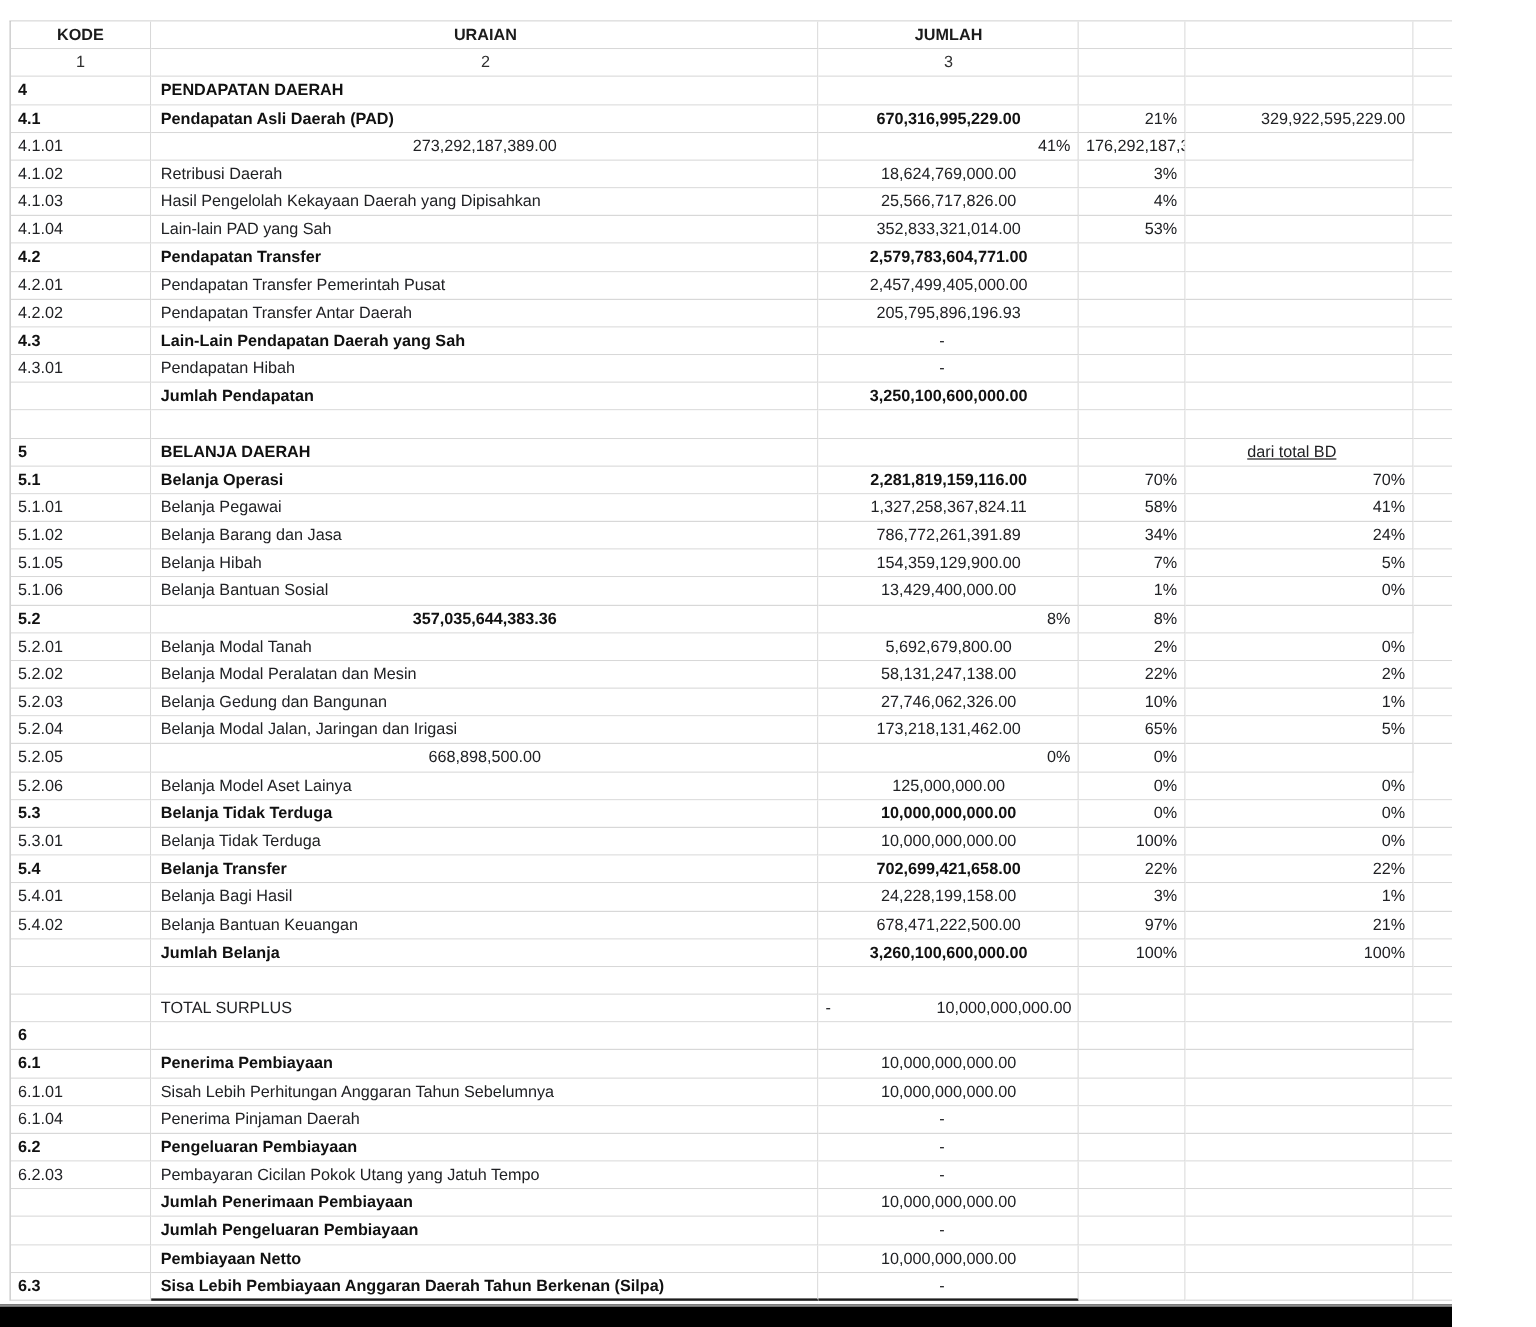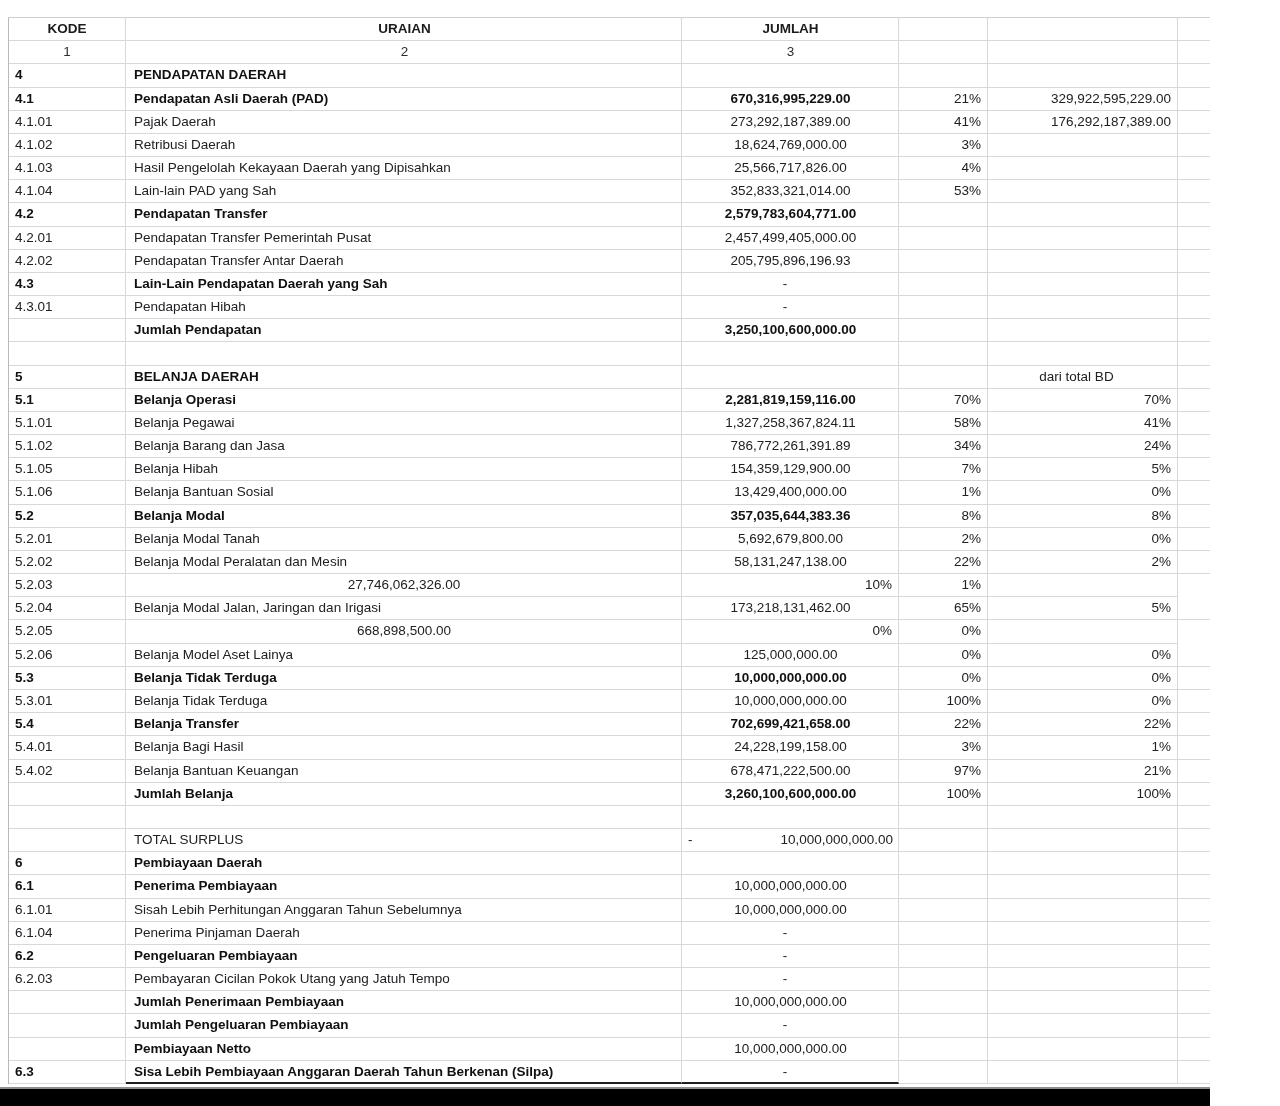--- a/index.html
+++ b/index.html
@@ -12,21 +12,21 @@
         font-size:13.5px;line-height:22px;color:#202124;white-space:nowrap;overflow:hidden;
         padding:0 6px;background:#fff;}
   .c-u{padding-left:8px;}
   .r{text-align:center;padding-right:5px;}
   .p{text-align:right;padding-right:6px;}
   .p2{text-align:right;padding-right:7px;}
   .dash{padding-right:16px;}
   .hd{text-align:center;font-weight:700;color:#1b1b1b;}
   .hd2{text-align:center;color:#2e2e2e;}
   .bold{font-weight:700;color:#111;}
-  .ctr2{text-align:center;padding-right:18px;}
+  .ctr2{text-align:center;padding-right:18px;text-decoration:underline;}
   .negflex{display:flex;justify-content:space-between;}
   .darkline{border-bottom:2px solid #1d1d1d;}
   .bottom-bar{position:absolute;left:0;bottom:0;width:1280px;height:17px;background:#000;
               border-top:2px solid #8d8d8d;}
 </style>
 </head>
 <body>
 
 <div class="canvas">
   <div class="sheet" id="sheet">
@@ -57,21 +57,20 @@
       <div class="trow">
         <div class="cell bold">4.1</div>
         <div class="cell c-u bold">Pendapatan Asli Daerah (PAD)</div>
         <div class="cell r bold">670,316,995,229.00</div>
         <div class="cell p">21%</div>
         <div class="cell p">329,922,595,229.00</div>
         <div class="cell p2">10%</div>
       </div>
       <div class="trow">
         <div class="cell ">4.1.01</div>
-        <div class="cell c-u">Pajak Daerah</div>
         <div class="cell r">273,292,187,389.00</div>
         <div class="cell p">41%</div>
         <div class="cell p">176,292,187,389.00</div>
         <div class="cell p2"></div>
       </div>
       <div class="trow">
         <div class="cell ">4.1.02</div>
         <div class="cell c-u">Retribusi Daerah</div>
         <div class="cell r">18,624,769,000.00</div>
         <div class="cell p">3%</div>
@@ -193,21 +192,20 @@
       <div class="trow">
         <div class="cell ">5.1.06</div>
         <div class="cell c-u">Belanja Bantuan Sosial</div>
         <div class="cell r">13,429,400,000.00</div>
         <div class="cell p">1%</div>
         <div class="cell p">0%</div>
         <div class="cell p2"></div>
       </div>
       <div class="trow">
         <div class="cell bold">5.2</div>
-        <div class="cell c-u bold">Belanja Modal</div>
         <div class="cell r bold">357,035,644,383.36</div>
         <div class="cell p">8%</div>
         <div class="cell p">8%</div>
         <div class="cell p2"></div>
       </div>
       <div class="trow">
         <div class="cell ">5.2.01</div>
         <div class="cell c-u">Belanja Modal Tanah</div>
         <div class="cell r">5,692,679,800.00</div>
         <div class="cell p">2%</div>
@@ -217,20 +215,21 @@
       <div class="trow">
         <div class="cell ">5.2.02</div>
         <div class="cell c-u">Belanja Modal Peralatan dan Mesin</div>
         <div class="cell r">58,131,247,138.00</div>
         <div class="cell p">22%</div>
         <div class="cell p">2%</div>
         <div class="cell p2"></div>
       </div>
       <div class="trow">
         <div class="cell ">5.2.03</div>
+        <div class="cell c-u">Belanja Gedung dan Bangunan</div>
         <div class="cell r">27,746,062,326.00</div>
         <div class="cell p">10%</div>
         <div class="cell p">1%</div>
         <div class="cell p2"></div>
       </div>
       <div class="trow">
         <div class="cell ">5.2.04</div>
         <div class="cell c-u">Belanja Modal Jalan, Jaringan dan Irigasi</div>
         <div class="cell r">173,218,131,462.00</div>
         <div class="cell p">65%</div>
@@ -314,21 +313,20 @@
         <div class="cell r negflex">
           <span>-</span>
           <span>10,000,000,000.00</span>
         </div>
         <div class="cell p"></div>
         <div class="cell p"></div>
         <div class="cell p2"></div>
       </div>
       <div class="trow">
         <div class="cell bold">6</div>
-        <div class="cell c-u bold">Pembiayaan Daerah</div>
         <div class="cell r"></div>
         <div class="cell p"></div>
         <div class="cell p"></div>
         <div class="cell p2"></div>
       </div>
       <div class="trow">
         <div class="cell bold">6.1</div>
         <div class="cell c-u bold">Penerima Pembiayaan</div>
         <div class="cell r">10,000,000,000.00</div>
         <div class="cell p"></div>

